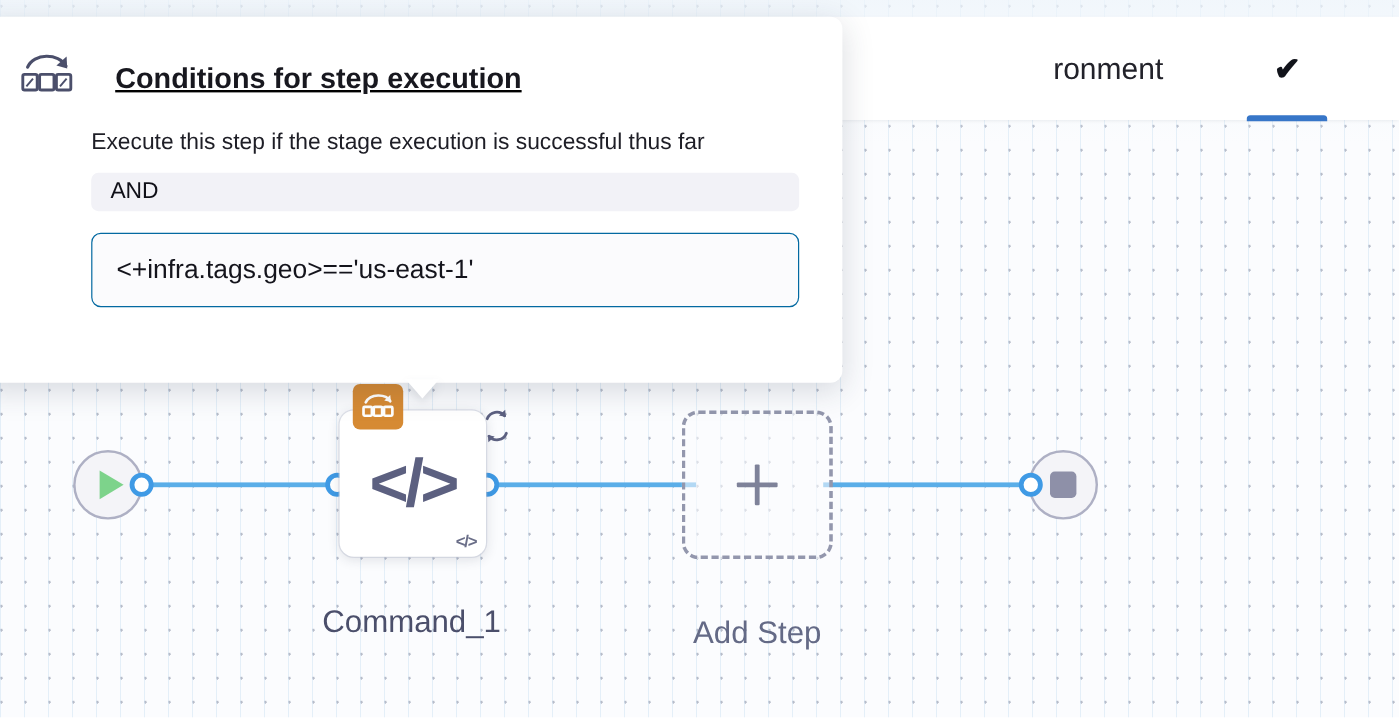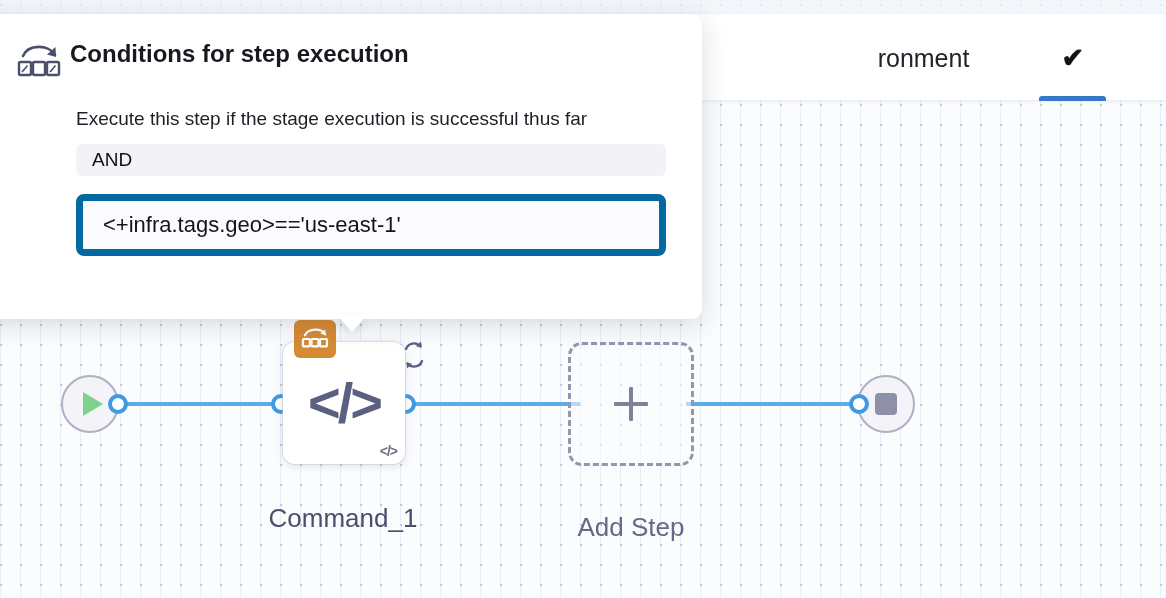--- a/index.html
+++ b/index.html
@@ -245,23 +245,24 @@
     left: 338px; top: 316px;
     width: 0; height: 0;
     border-left: 14px solid transparent;
     border-right: 14px solid transparent;
     border-top: 16px solid #ffffff;
     filter: drop-shadow(0 4px 4px rgba(35,45,70,0.10));
     z-index: 21;
   }
   .pop-head {
     display: flex;
-    align-items: flex-start;
-    gap: 8px;
+    align-items: flex-end;
+    gap: 34px;
     padding-left: 16px;
+    text-decoration: underline;
   }
   .pop-head-icon { width: 46px; height: 40px; color: #4b4f6b; flex: none; }
   .pop-title {
     font-size: 24px;
     font-weight: bold;
     color: #18181f;
   }
   .pop-body { padding: 0 18px 0 76px; }
   .pop-text {
     font-size: 19px;
@@ -276,21 +277,21 @@
     background: #f2f2f7;
     display: flex;
     align-items: center;
     padding: 0 16px;
     font-size: 19px;
     color: #101018;
   }
   .expr-box {
     margin-top: 18px;
     height: 62px;
-    border: 7px solid #0369a1;
+    border: 1px solid #0369a1;
     border-radius: 8px;
     background: #fbfbfd;
     display: flex;
     align-items: center;
     padding: 0 20px;
     font-size: 22px;
     color: #14141c;
   }
 </style>
 </head>

